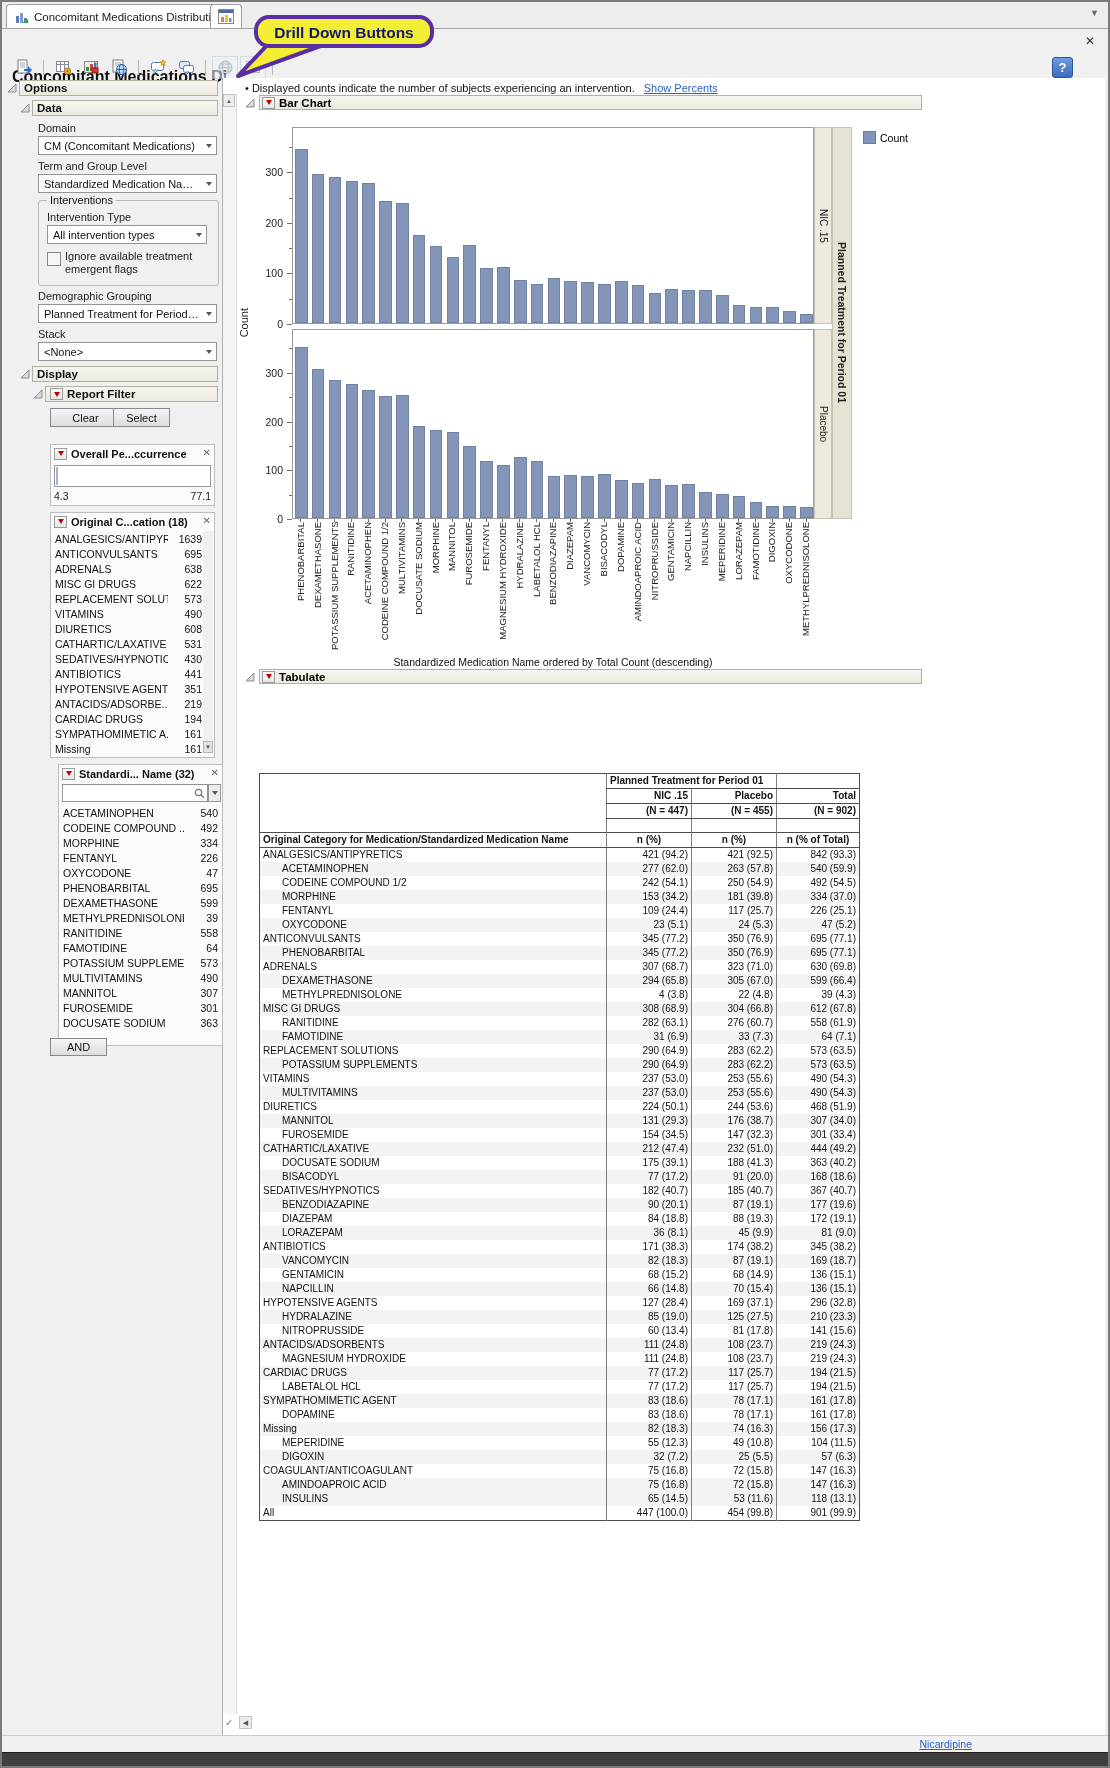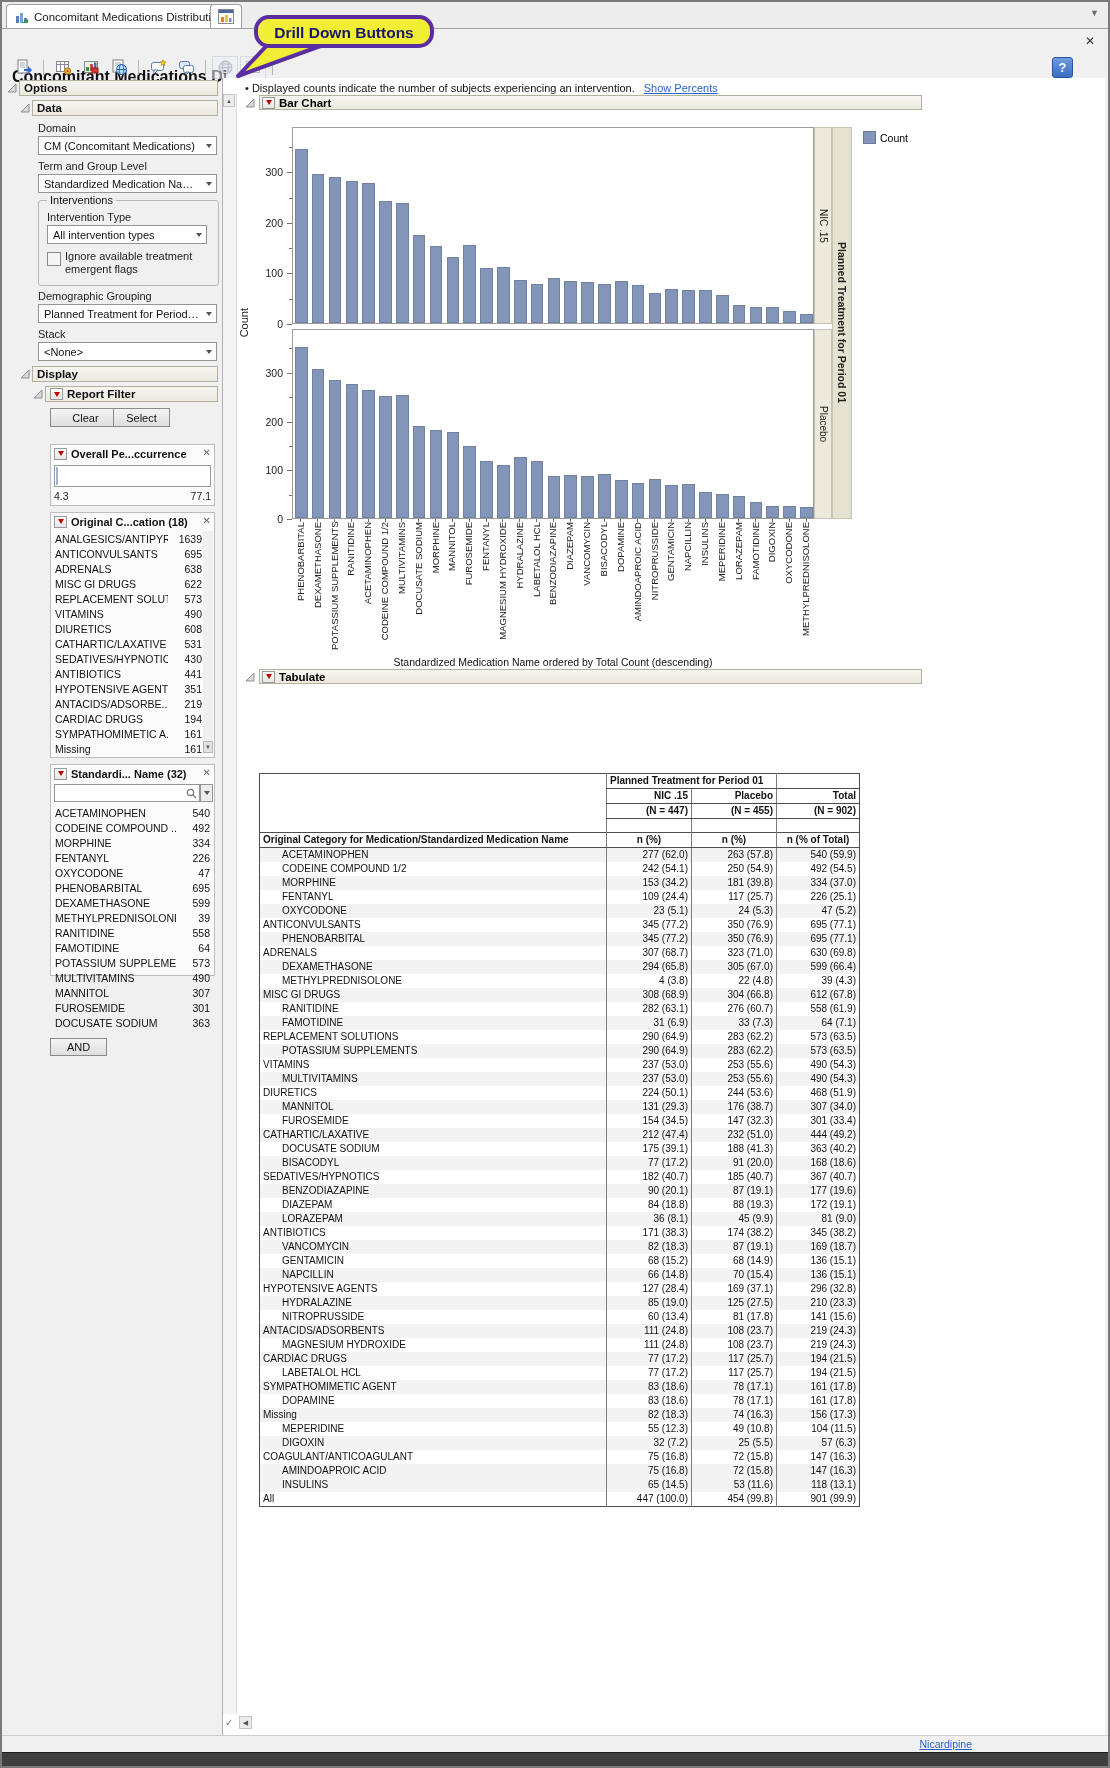--- a/index.html
+++ b/index.html
@@ -372,21 +372,21 @@
           <div class="frow">
             <span class="n">Missing</span>
             <span class="c">161</span>
           </div>
         </div>
       <div class="vtrack">
         <div class="varrow">▼</div>
       </div>
     </div>
 
-    <div class="card" style="left:45px;top:686px;width:165px;height:212px">
+    <div class="card" style="left:53px;top:686px;width:165px;height:282px">
       <div class="cardtitle">
         <span class="rtb">
             <i></i>
           </span>
         <span class="t">Standardi... Name (32)</span>
       </div>
       <div class="cardx">✕</div>
       <div class="search" style="left:3px;top:19px;width:146px">
         <svg width="11" height="11" style="position:absolute;right:2px;top:3px">
           <circle cx="4.5" cy="4.5" r="3.2" fill="none" stroke="#777" stroke-width="1.2"></circle>
@@ -709,20 +709,26 @@
             <td class="vl"></td>
         </tr>
         <tr>
           <td class="bt bb hb">Original Category for Medication/Standardized Medication Name</td>
           <td class="vl bt bb hb ctr">n (%)</td>
           <td class="vl bt bb hb ctr">n (%)</td>
           <td class="vl bt bb hb ctr">n (% of Total)</td>
         </tr>
       </thead>
       <tbody id="tbody">
+          <tr>
+            <td>ANALGESICS/ANTIPYRETICS</td>
+            <td class="vl r">421 (94.2)</td>
+            <td class="vl r">421 (92.5)</td>
+            <td class="vl r">842 (93.3)</td>
+          </tr>
           <tr class="alt">
             <td class="ind">ACETAMINOPHEN</td>
             <td class="vl r">277 (62.0)</td>
             <td class="vl r">263 (57.8)</td>
             <td class="vl r">540 (59.9)</td>
           </tr>
           <tr>
             <td class="ind">CODEINE COMPOUND 1/2</td>
             <td class="vl r">242 (54.1)</td>
             <td class="vl r">250 (54.9)</td>

